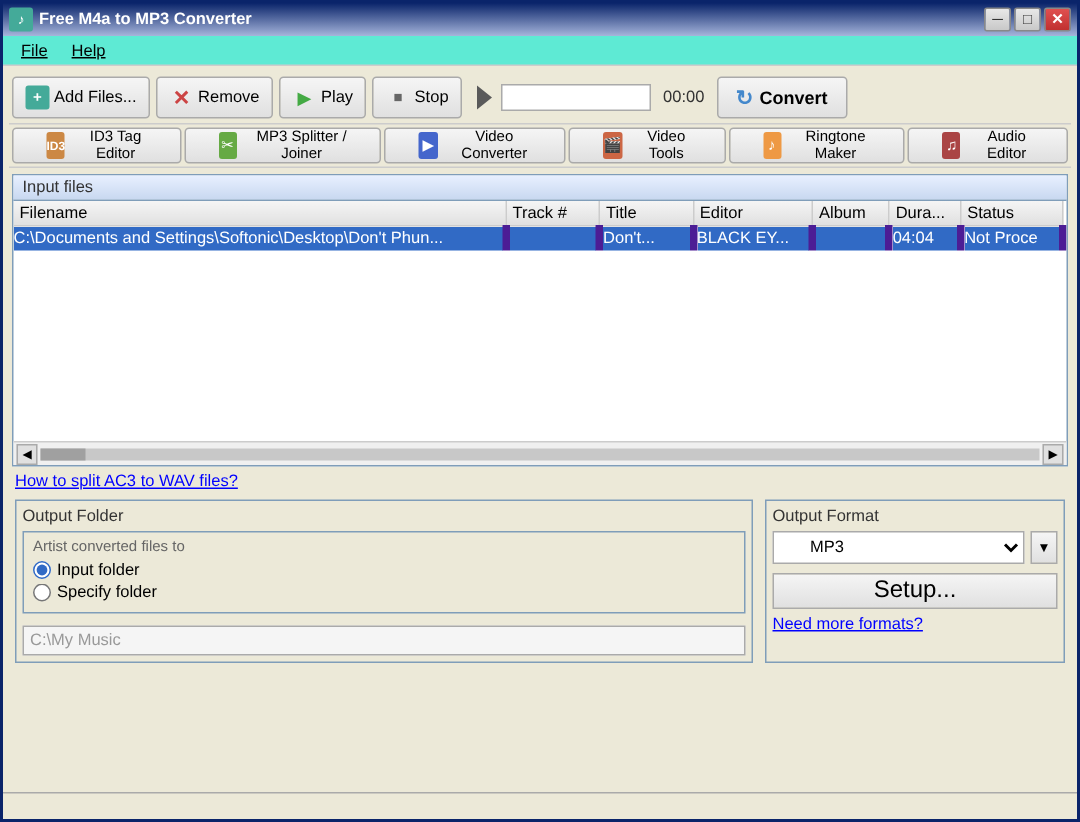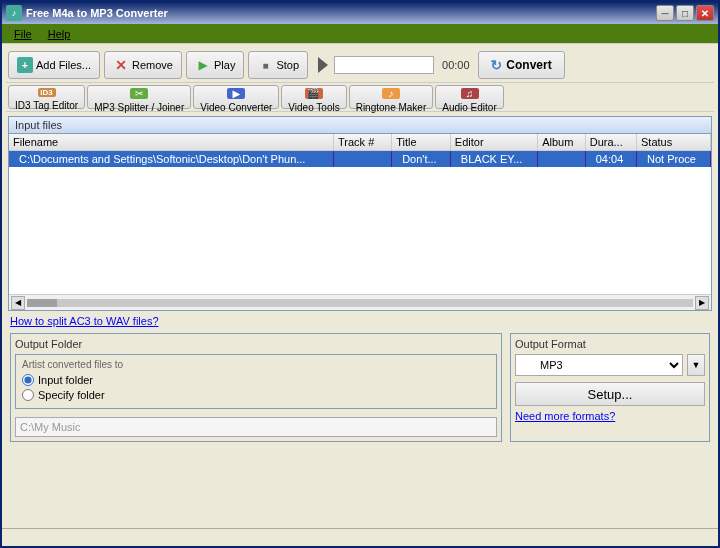--- a/index.html
+++ b/index.html
@@ -56,21 +56,21 @@
       font-size: 10px;
       font-weight: bold;
       border-radius: 2px;
     }
     .title-btn-min { background: linear-gradient(to bottom, #e8e8e8, #c8c8c8); color: #333; }
     .title-btn-max { background: linear-gradient(to bottom, #e8e8e8, #c8c8c8); color: #333; }
     .title-btn-close { background: linear-gradient(to bottom, #e05050, #c03030); color: white; }
 
     
     .menu-bar {
-      background: #4d7c0f;
+      background: #5eead4;
       height: 20px;
       display: flex;
       align-items: center;
       padding: 0 4px;
       border-bottom: 1px solid #ccc;
     }
     .menu-item {
       padding: 2px 8px;
       cursor: pointer;
       font-size: 11px;
@@ -162,29 +162,28 @@
       gap: 2px;
       padding: 2px 2px;
       background: #ece9d8;
       border-top: 1px solid #ccc;
       border-bottom: 1px solid #ccc;
       margin-bottom: 4px;
     }
     .sec-btn {
       display: flex;
       align-items: center;
-      gap: 3px;
-      padding: 2px 6px;
+      gap: 13px;
+      padding: 2px 22px;
       background: linear-gradient(to bottom, #f5f5f5, #e0e0e0);
       border: 1px solid #aaa;
       border-radius: 3px;
       cursor: pointer;
       font-size: 10px;
       height: 24px;
-      flex-direction: column;
     }
     .sec-icon {
       width: 18px;
       height: 18px;
       border-radius: 2px;
       display: flex;
       align-items: center;
       justify-content: center;
     }
 
@@ -208,22 +207,22 @@
     .file-table th {
       background: linear-gradient(to bottom, #f5f5f5, #e0e0e0);
       border-bottom: 1px solid #ccc;
       border-right: 1px solid #ccc;
       padding: 2px 4px;
       text-align: left;
       font-weight: normal;
       font-size: 11px;
     }
     .file-table td {
-      padding: 2px 10px;
-      border-right: 1px solid #4c1d95;
+      padding: 2px 0;
+      border-right: 5px solid #4c1d95;
       font-size: 11px;
       white-space: nowrap;
       overflow: hidden;
     }
     .file-table tr.selected td {
       background: #316ac5;
       color: white;
     }
     .file-list-area {
       height: 160px;
@@ -358,21 +357,21 @@
       justify-content: center;
       cursor: pointer;
       font-size: 9px;
     }
     .setup-btn {
       width: 100%;
       height: 24px;
       background: linear-gradient(to bottom, #f5f5f5, #e0e0e0);
       border: 1px solid #aaa;
       cursor: pointer;
-      font-size: 13px;
+      font-size: 16px;
       margin-bottom: 4px;
     }
     .format-link {
       color: #0000ff;
       text-decoration: underline;
       cursor: pointer;
       font-size: 11px;
     }
 
     

